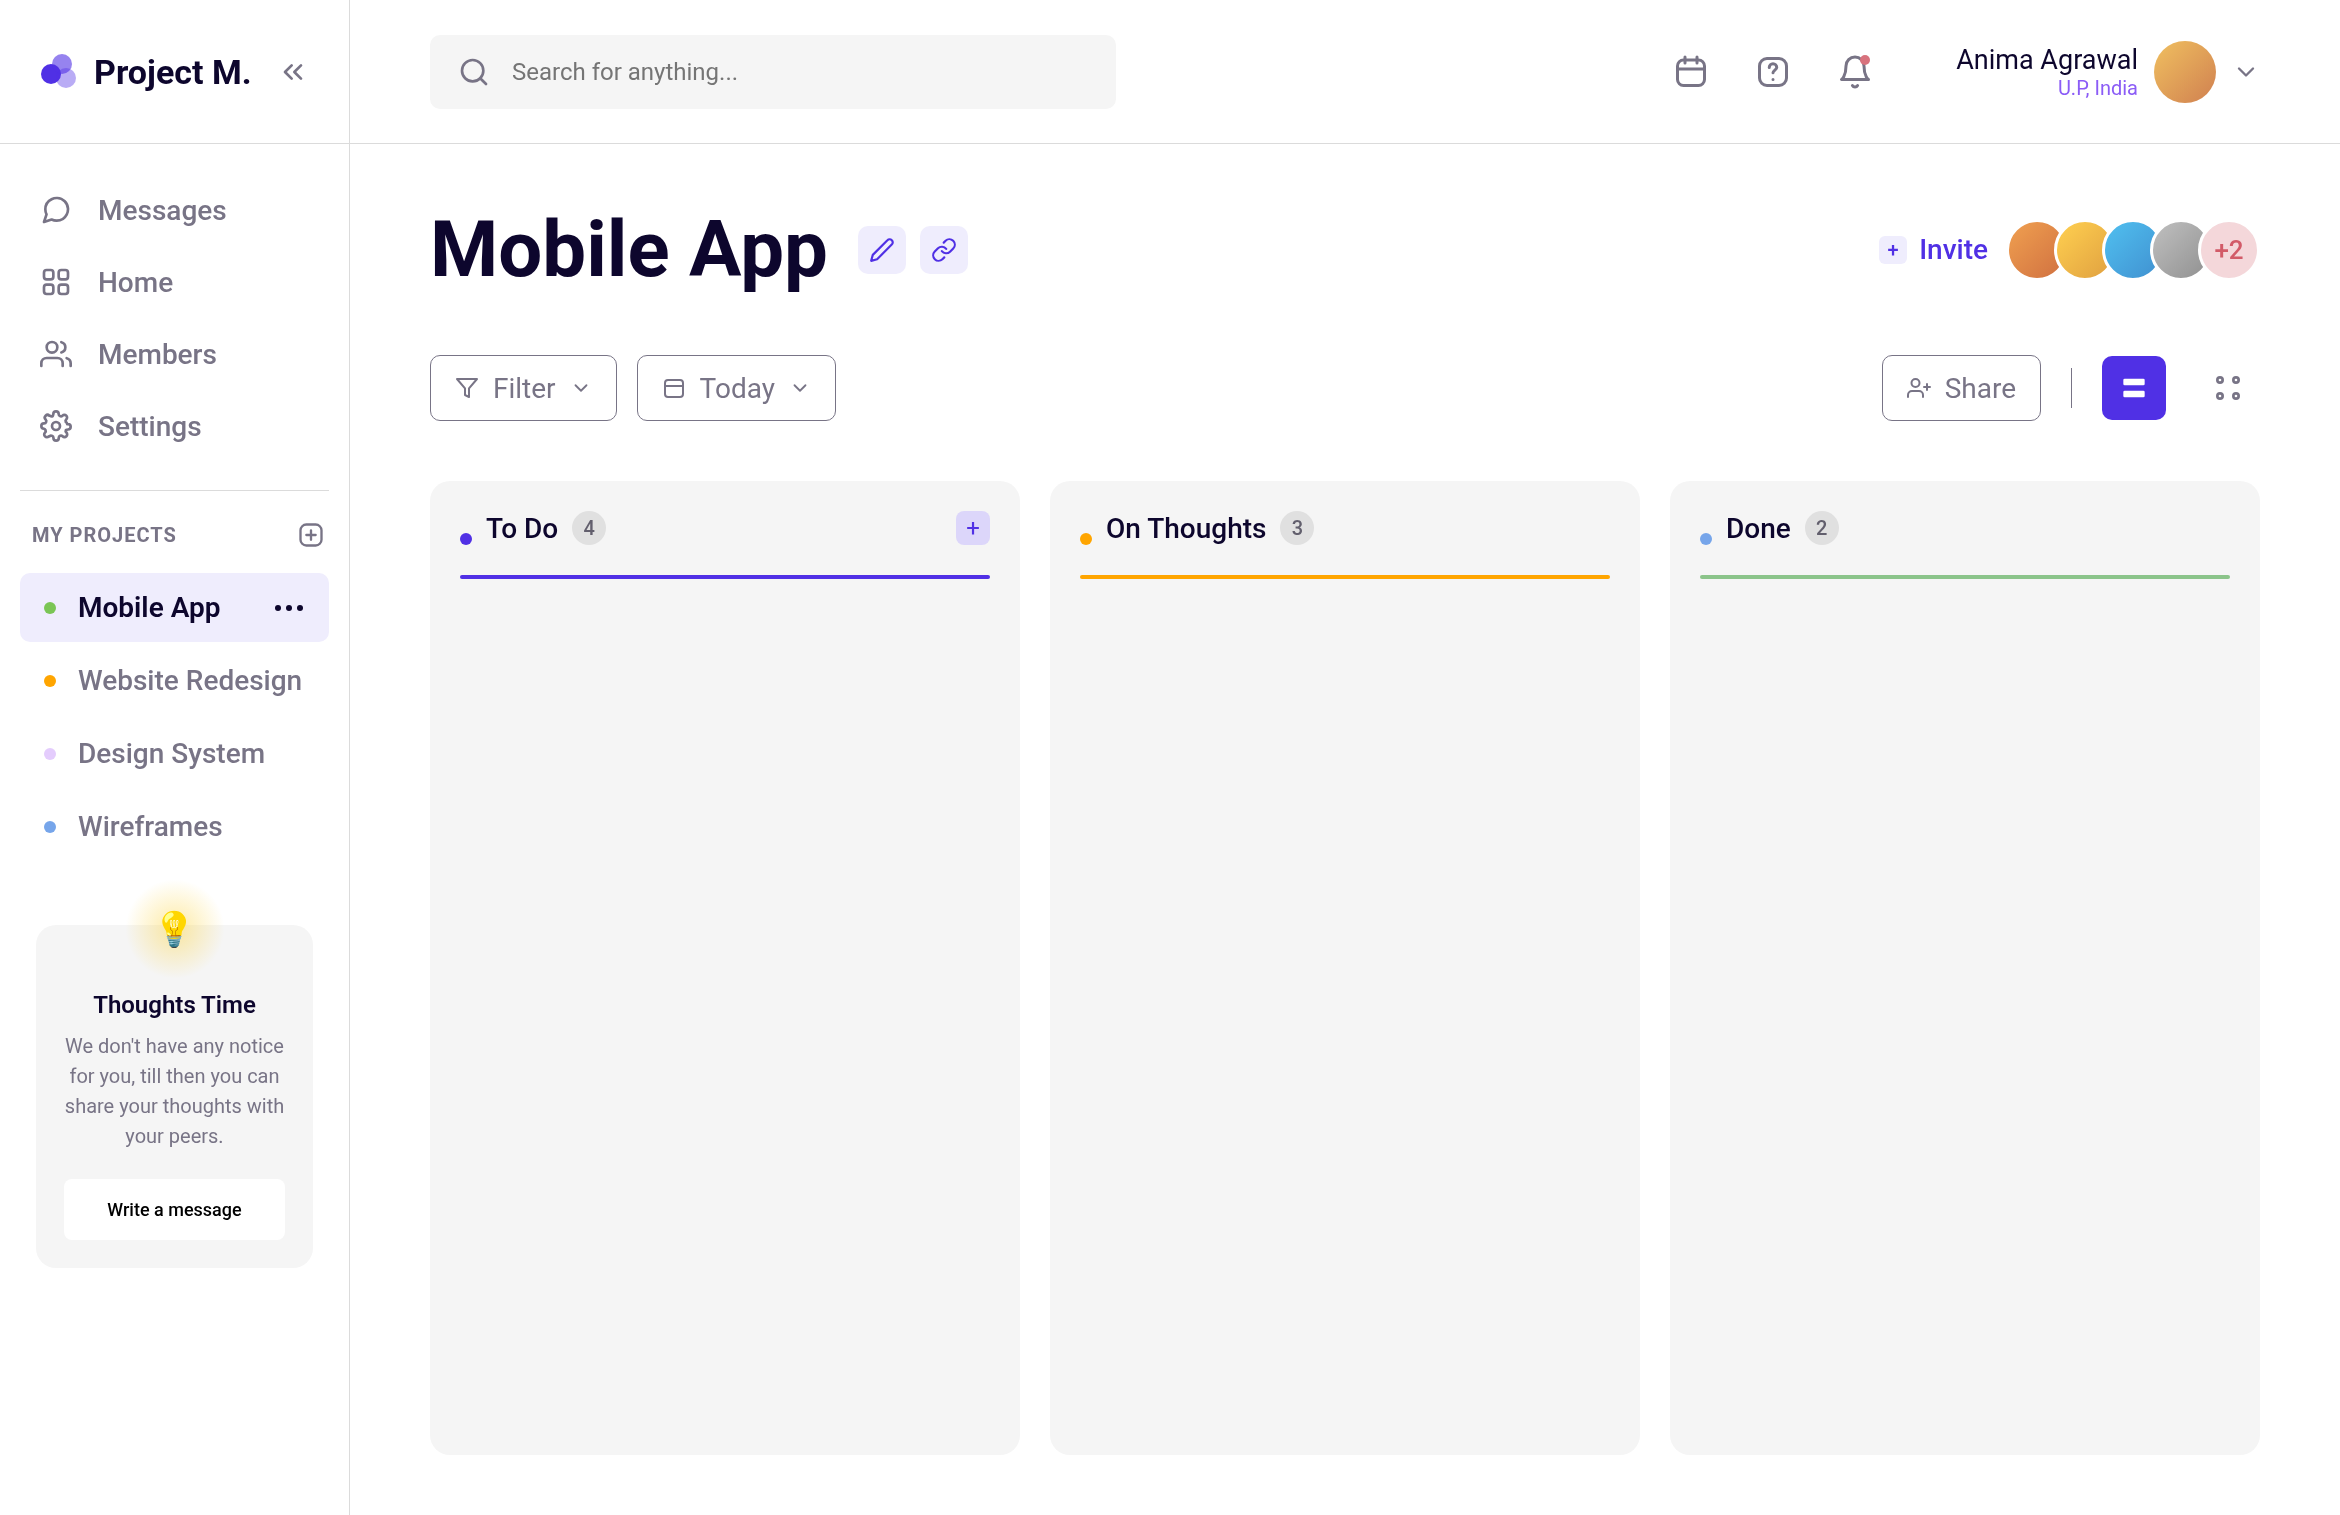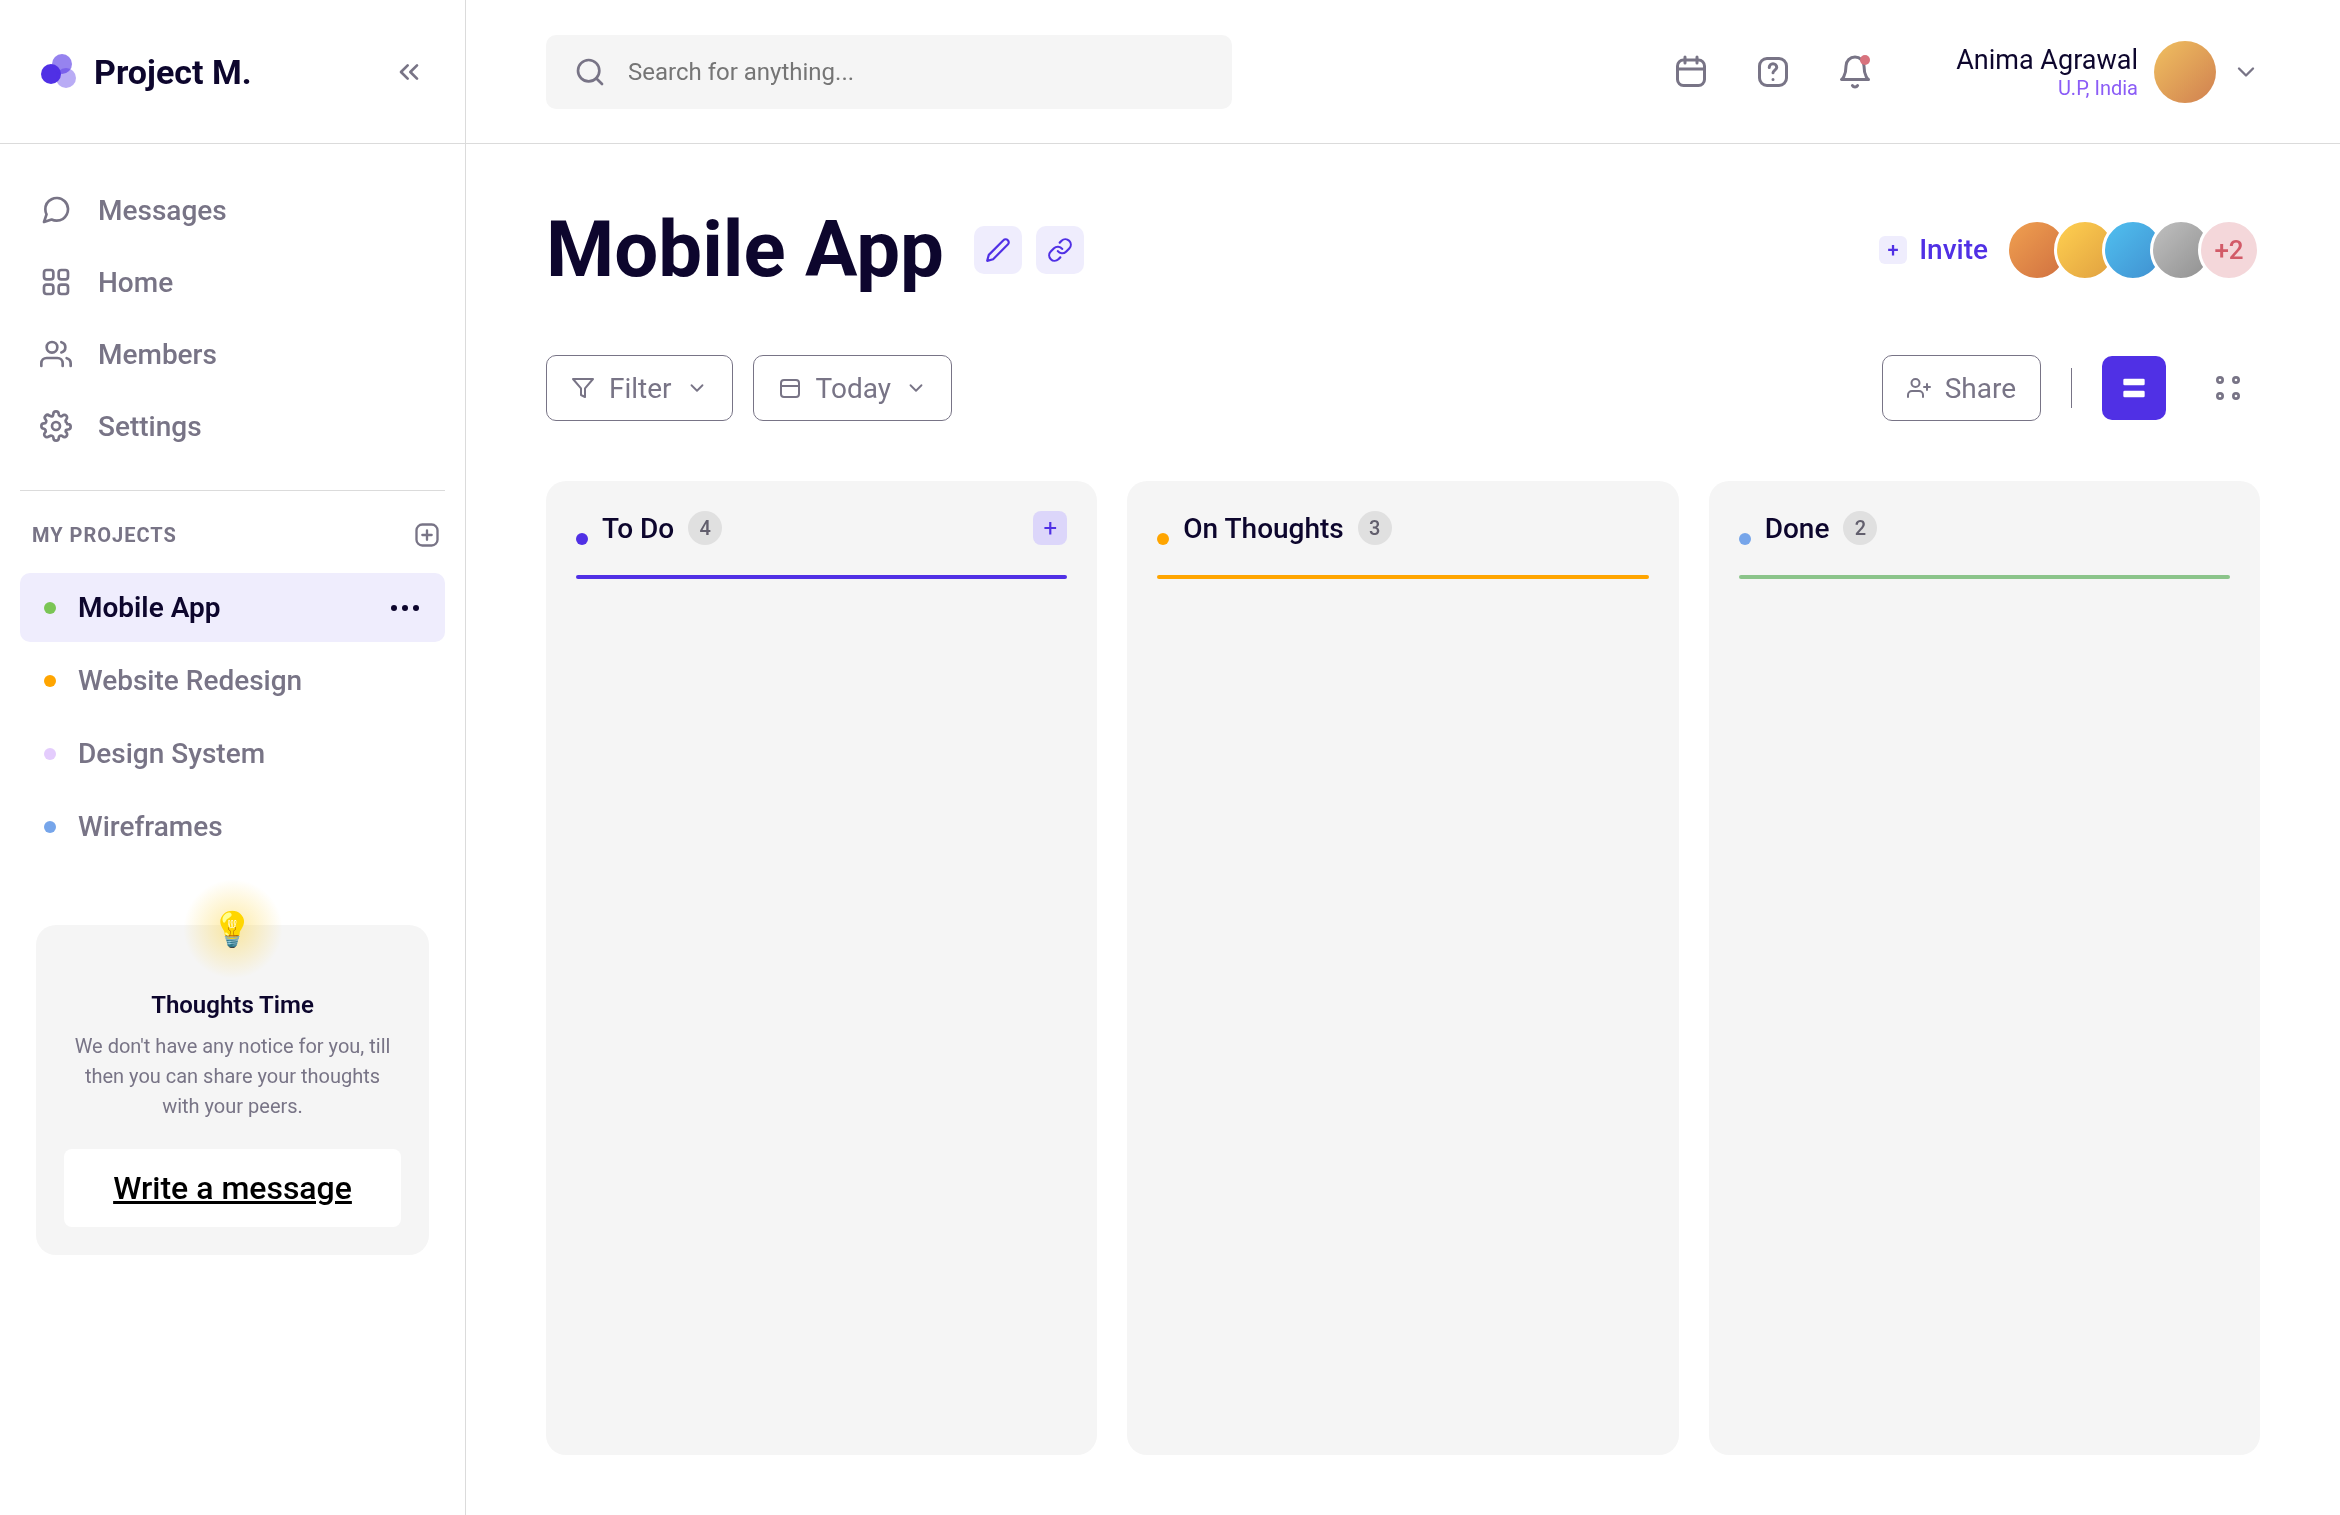--- a/index.html
+++ b/index.html
@@ -1,20 +1,20 @@
 <!DOCTYPE html>
 <html><head>
   <meta charset="utf-8">
   <style>
     * { margin: 0; padding: 0; box-sizing: border-box; font-family: -apple-system, BlinkMacSystemFont, 'Segoe UI', Roboto, sans-serif; }
     body { background: #fff; color: #0d062d; width: 2340px; height: 1515px; overflow: hidden; transform-origin: 0 0; }
     .app { display: flex; width: 100%; height: 100%; }
     
     
-    .sidebar { width: 466px; border-right: 1px solid #dbdbdb; display: flex; flex-direction: column; }
+    .sidebar { width: 350px; border-right: 1px solid #dbdbdb; display: flex; flex-direction: column; }
     .sidebar-header { height: 144px; border-bottom: 1px solid #dbdbdb; display: flex; align-items: center; padding: 0 38px; gap: 16px; position: relative; }
     .logo-icon { width: 40px; height: 40px; position: relative; }
     .logo-icon .dot1 { position: absolute; width: 20px; height: 20px; background: #5030e5; border-radius: 50%; left: 3px; top: 12px; }
     .logo-icon .dot2 { position: absolute; width: 20px; height: 20px; background: #5030e5; opacity: 0.6; border-radius: 50%; left: 14px; top: 2px; }
     .logo-icon .dot3 { position: absolute; width: 20px; height: 20px; background: #5030e5; opacity: 0.4; border-radius: 50%; left: 18px; top: 16px; }
     .logo-text { font-size: 34px; font-weight: 700; color: #0d062d; }
     .sidebar-collapse { position: absolute; right: 38px; width: 36px; height: 36px; display: flex; align-items: center; justify-content: center; cursor: pointer; }
     
     .nav-section { padding: 30px 20px 0 20px; }
     .nav-item { display: flex; align-items: center; gap: 24px; padding: 18px 18px; cursor: pointer; color: #787486; font-size: 28px; font-weight: 500; border-radius: 10px; }
@@ -30,21 +30,21 @@
     .project-item.active { background: #efedfd; color: #0d062d; font-weight: 600; }
     .project-dot { width: 12px; height: 12px; border-radius: 50%; }
     .project-more { position: absolute; right: 22px; width: 32px; display: flex; gap: 5px; }
     .project-more span { width: 6px; height: 6px; background: #0d062d; border-radius: 50%; }
     
     .thoughts-card { margin: 60px 36px; background: #f5f5f5; border-radius: 20px; padding: 50px 28px 28px 28px; text-align: center; position: relative; }
     .bulb-wrap { position: absolute; top: -46px; left: 50%; transform: translateX(-50%); width: 100px; height: 100px; background: radial-gradient(circle, rgba(252,214,74,0.5) 0%, rgba(252,214,74,0) 70%); border-radius: 50%; display: flex; align-items: center; justify-content: center; }
     .bulb { font-size: 34px; }
     .thoughts-title { font-size: 24px; font-weight: 600; margin: 16px 0 12px 0; }
     .thoughts-body { font-size: 20px; color: #787486; line-height: 1.5; margin-bottom: 28px; }
-    .thoughts-btn { background: #fff; border: none; padding: 20px 28px; border-radius: 8px; font-size: 32px; font-weight: 500; cursor: pointer; width: 100%; text-decoration: underline; }
+    .thoughts-btn { background: #fff; border: none; padding: 20px 28px; border-radius: 8px; font-size: 18px; font-weight: 500; cursor: pointer; width: 100%; }
     
     
     .main { flex: 1; display: flex; flex-direction: column; }
     .topbar { height: 144px; border-bottom: 1px solid #dbdbdb; display: flex; align-items: center; padding: 0 80px; gap: 40px; }
     .search-box { background: #f5f5f5; border-radius: 10px; height: 74px; width: 686px; display: flex; align-items: center; padding: 0 28px; gap: 22px; }
     .search-input { border: none; background: transparent; outline: none; font-size: 24px; flex: 1; color: #787486; }
     .topbar-spacer { flex: 1; }
     .topbar-icons { display: flex; gap: 40px; align-items: center; }
     .icon-btn { width: 42px; height: 42px; display: flex; align-items: center; justify-content: center; cursor: pointer; position: relative; }
     .notif-dot { position: absolute; top: 4px; right: 6px; width: 10px; height: 10px; background: #d8727d; border-radius: 50%; }

